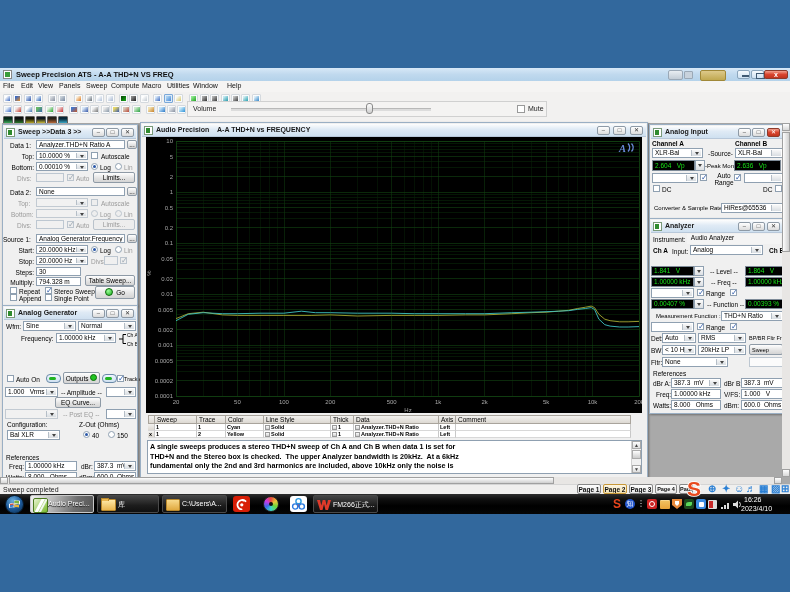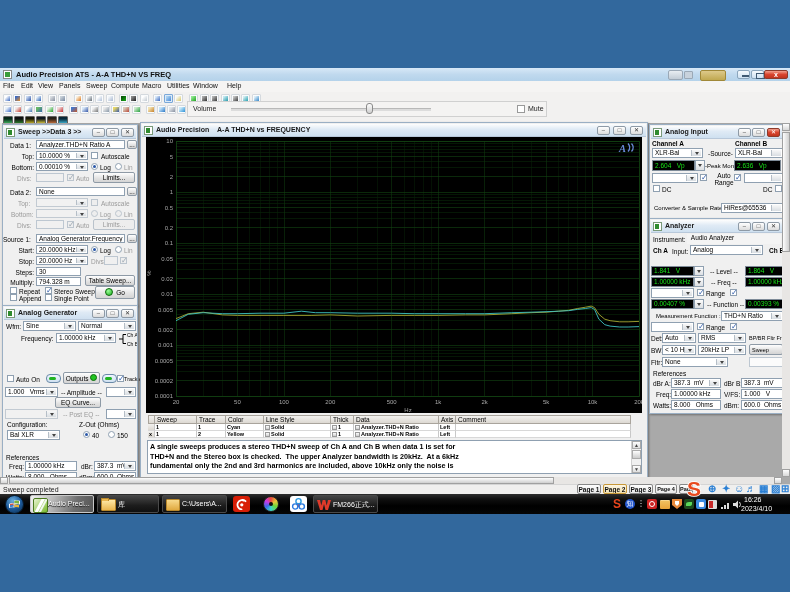--- a/index.html
+++ b/index.html
@@ -35,21 +35,21 @@
 </style>
 </head>
 <body>
 
 <div class="abs" id="app" style="left:0;top:68px;width:790px;height:426px;background:#f0efee;"></div>
 
 <div class="abs" style="left:0;top:68px;width:790px;height:13px;background:linear-gradient(#d7e8f7,#c0d9ee 50%,#b4d2ea);border-bottom:1px solid #9ab6cf;">
   <div class="abs" style="left:3px;top:2px;width:9px;height:9px;background:#fff;border:1px solid #888;box-sizing:border-box;">
     <div class="abs" style="left:1px;top:1px;width:5px;height:5px;background:#3a9c3a;"></div>
   </div>
-  <div class="abs" style="left:16px;top:2px;font-size:7.5px;font-weight:bold;color:#101010;">Audio Precision ATS - A-A THD+N VS FREQ</div>
+  <div class="abs" style="left:16px;top:2px;font-size:7.5px;font-weight:bold;color:#101010;">Sweep Precision ATS - A-A THD+N VS FREQ</div>
   <div class="abs" style="left:737px;top:2px;width:13px;height:9px;background:linear-gradient(#f4f9fd,#cfe2f2);border:1px solid #8ba6bd;border-radius:2px;box-sizing:border-box;">
       <div class="abs" style="left:4px;top:4px;width:7px;height:2px;background:#3f5a73;"></div>
     </div>
   <div class="abs" style="left:751px;top:2px;width:13px;height:9px;background:linear-gradient(#f4f9fd,#cfe2f2);border:1px solid #8ba6bd;border-radius:2px;box-sizing:border-box;">
       <div class="abs" style="left:4px;top:2px;width:7px;height:4px;border:1px solid #3f5a73;"></div>
     </div>
   <div class="abs" style="left:764px;top:2px;width:24px;height:9px;background:linear-gradient(#f2a08e,#d9442e 50%,#c03520);border:1px solid #8d3b2c;border-radius:2px;box-sizing:border-box;color:#fff;font-size:7px;line-height:7px;text-align:center;font-weight:bold;">x</div>
   <div class="abs" style="left:668px;top:2px;width:13px;height:8px;background:linear-gradient(#e8edf2,#c2ccd6);border:1px solid #9aa8b6;border-radius:2px;"></div>
   <div class="abs" style="left:684px;top:3px;width:7px;height:6px;background:#c8d2dc;border:1px solid #9aa8b6;border-radius:1px;"></div>
   <div class="abs" style="left:700px;top:1.5px;width:24px;height:9px;background:linear-gradient(#ddc98a,#c0a850);border:1px solid #a08838;border-radius:2px;"></div>

